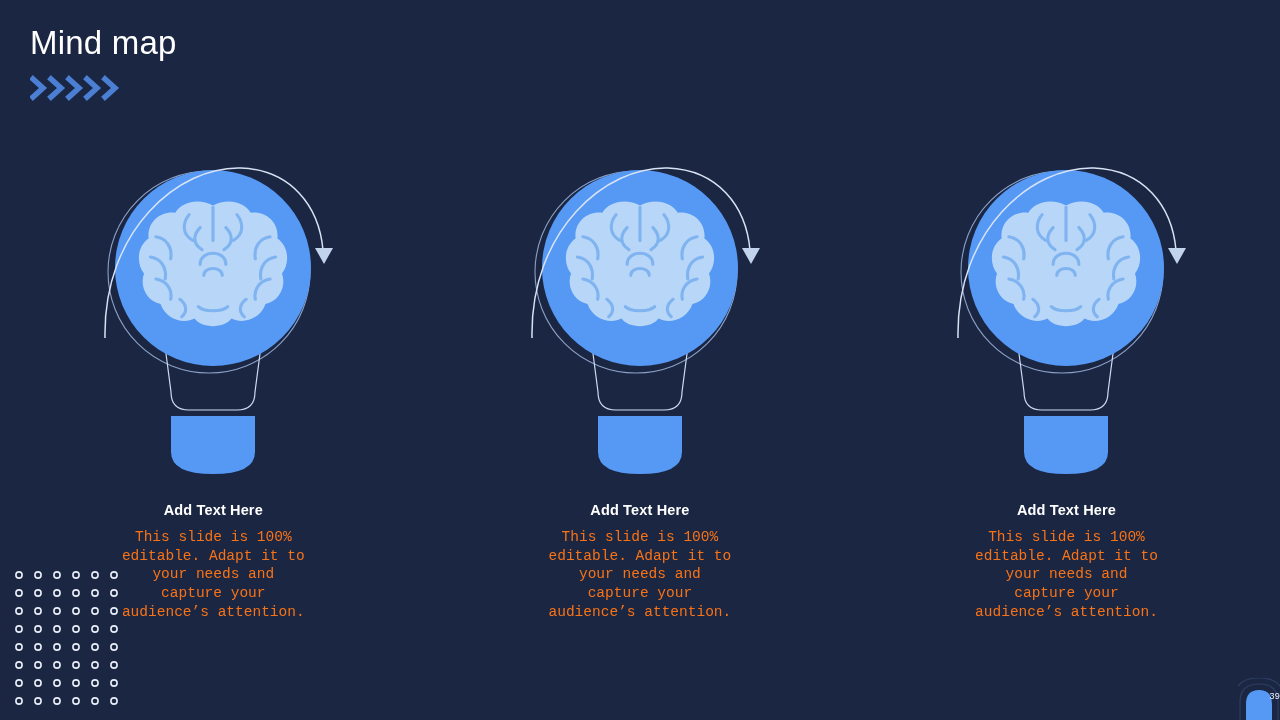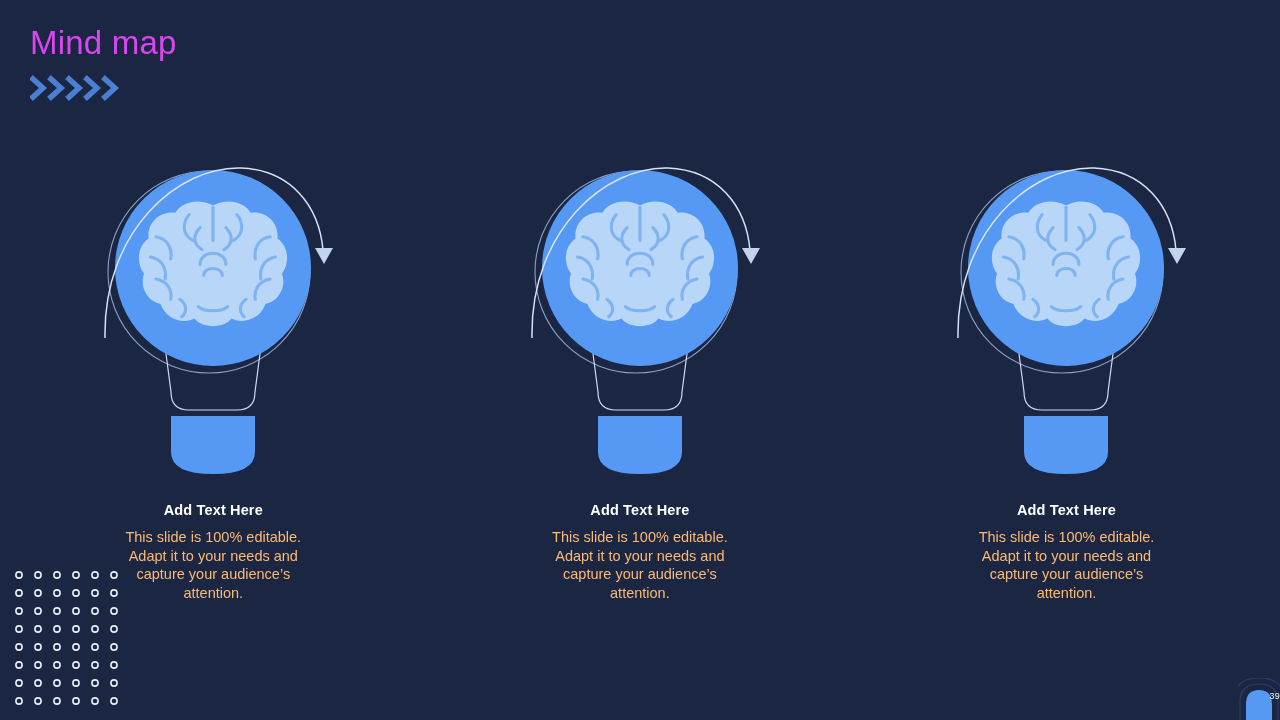--- a/index.html
+++ b/index.html
@@ -9,21 +9,21 @@
     background:#1b2642;
     font-family:"Liberation Sans", sans-serif;
     position:relative;
     overflow:hidden;
     -webkit-font-smoothing:antialiased;
   }
 
   
   #slide-header{ position:absolute; left:30px; top:26px; }
   #page-title{
-    color:#d946ef;
+    color:#ffffff;
     font-size:33px;
     font-weight:400;
     letter-spacing:.2px;
     line-height:1;
     white-space:nowrap;
   }
   #chevron-row{
     margin-top:16px;
     display:block;
     height:26px;
@@ -54,25 +54,26 @@
     color:#ffffff;
     font-size:14.5px;
     font-weight:700;
     letter-spacing:.15px;
     text-align:center;
     line-height:1.2;
   }
   .item-desc{
     margin-top:9px;
     width:190px;
-    color:#fdba74;
+    color:#f97316;
     font-size:14.5px;
     font-weight:400;
     line-height:1.28;
     text-align:center;
+    font-family:Liberation Mono, monospace;
   }
 
   
   #dot-pattern{
     position:absolute;
     left:12px;
     bottom:14px;
   }
 
   

